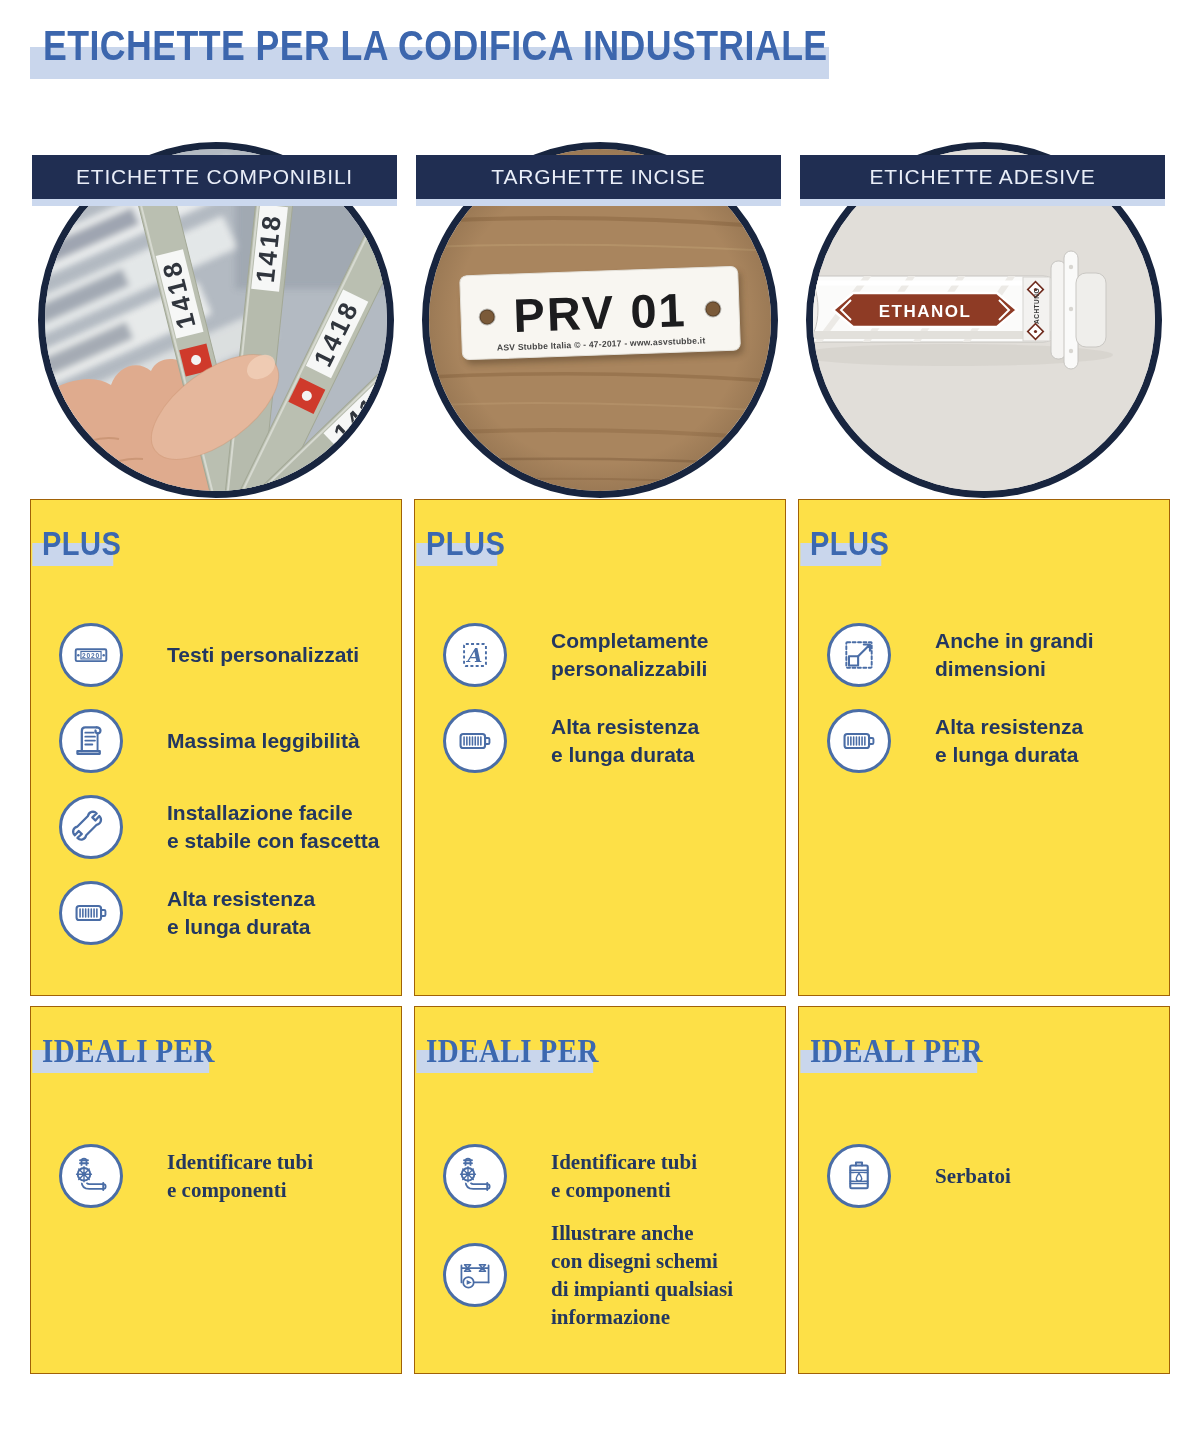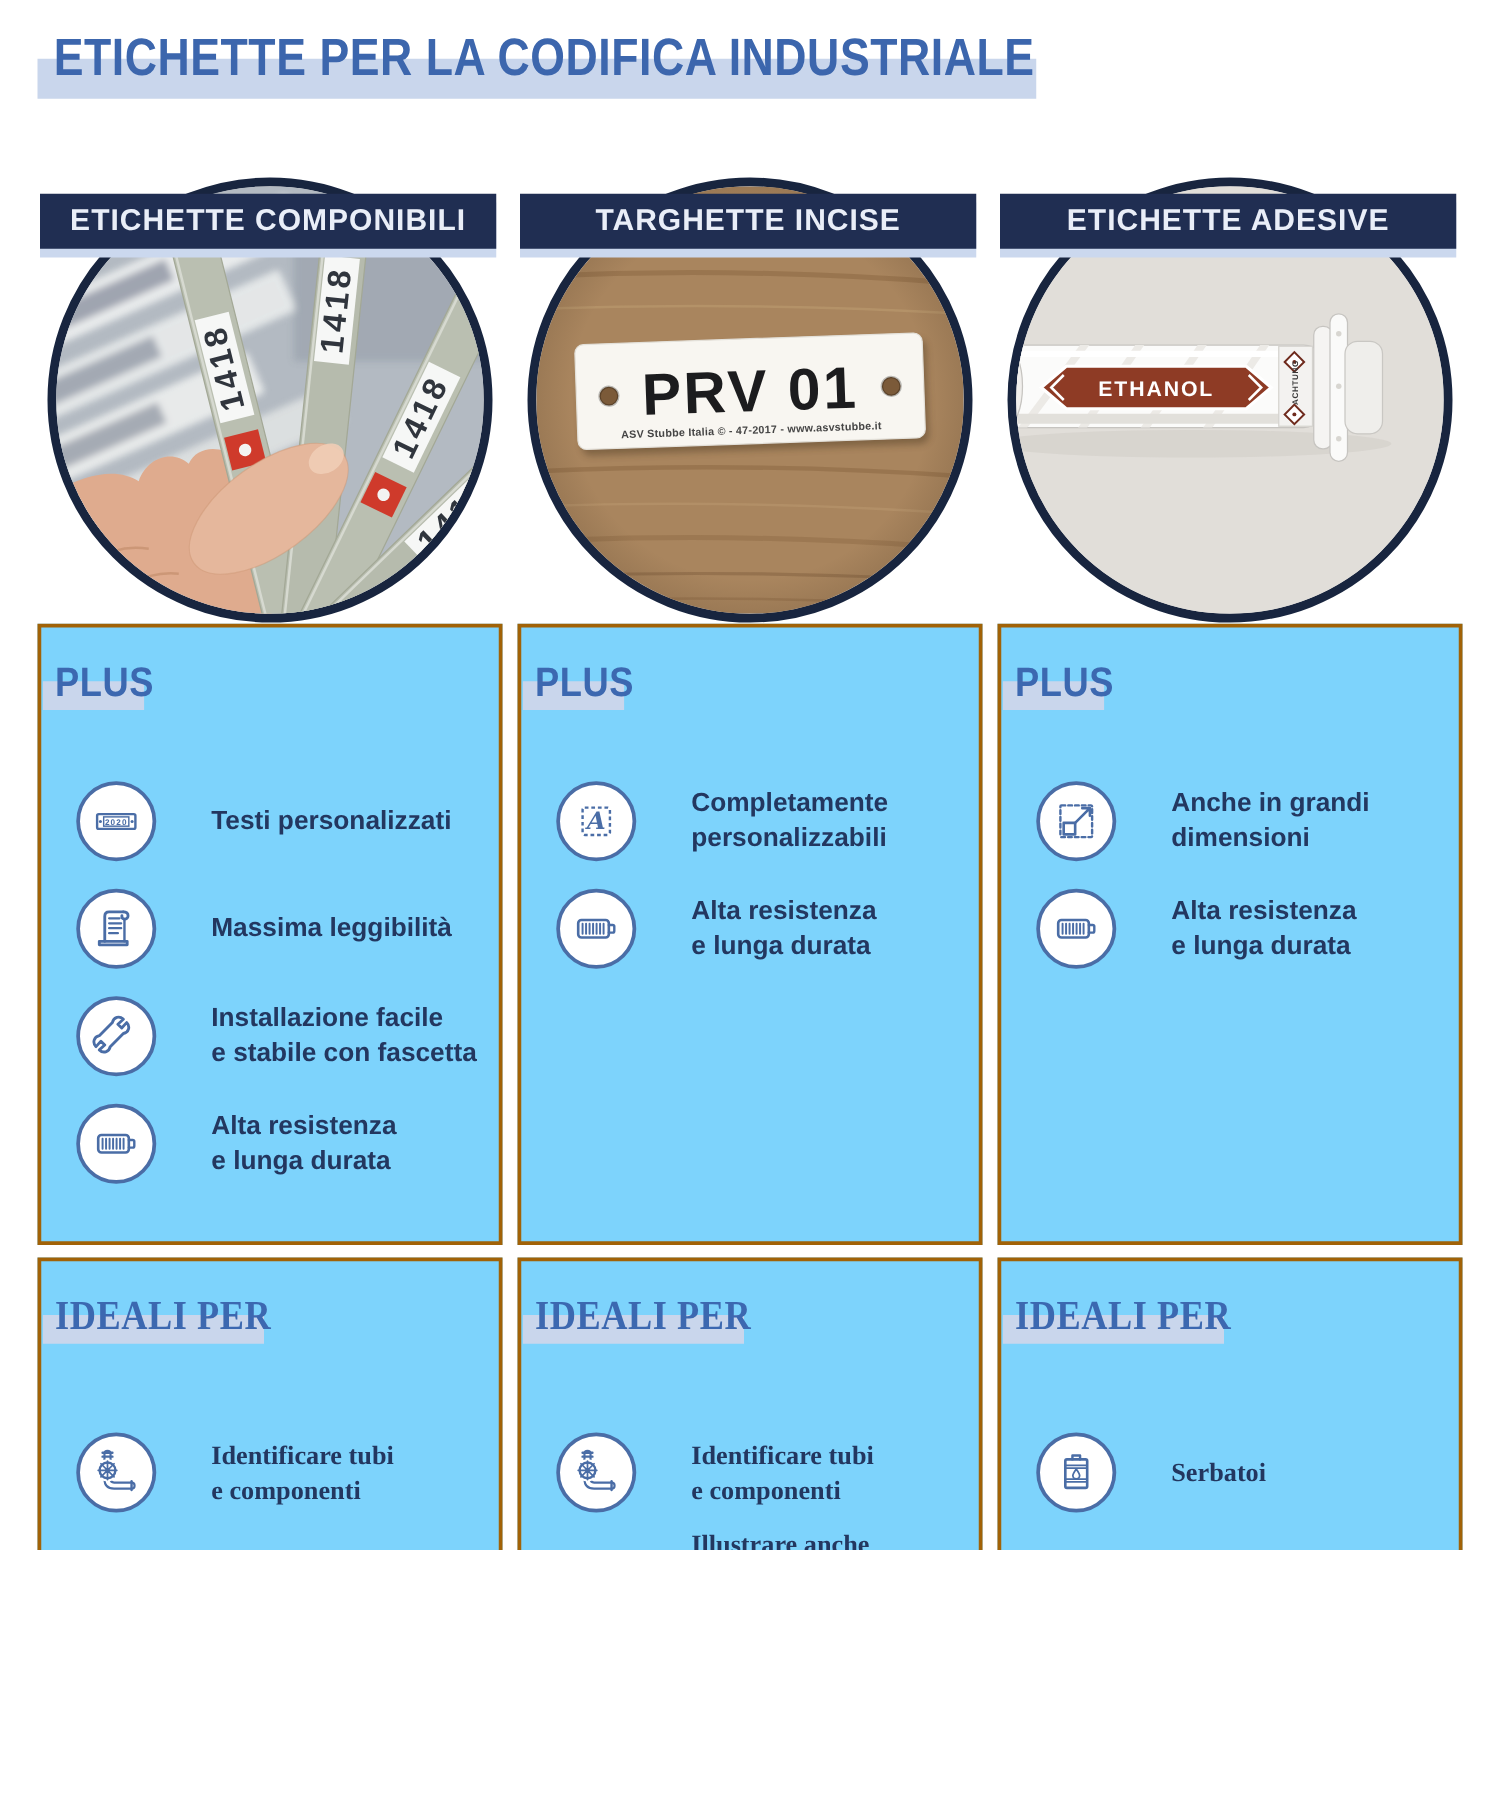--- a/index.html
+++ b/index.html
@@ -1,39 +1,39 @@
 <!DOCTYPE html>
 <html><head>
 <meta charset="utf-8">
 <style>
   html,body { margin:0; padding:0; background:#ffffff; }
-  .page { position:relative; width:1200px; height:1240px; background:#ffffff; overflow:hidden;
+  .page { position:relative; width:1200px; height:1440px; background:#ffffff; overflow:hidden;
           font-family:"Liberation Sans", sans-serif; }
 
   
   .title-bar  { position:absolute; left:30px; top:47px; width:799px; height:32px; background:#c9d6ec; }
   .title-text { position:absolute; left:43px; top:22px; font-size:42px; font-weight:bold;
                 color:#3c66ad; white-space:nowrap; letter-spacing:.5px;
                 transform:scaleX(.85); transform-origin:left top; }
 
   
   .col { position:absolute; top:0; width:372px; height:1440px; }
   .col-1 { left:30px; } .col-2 { left:414px; } .col-3 { left:798px; }
 
   .hero-circle { position:absolute; top:142px; left:8px; width:342px; height:342px;
                  border:7px solid #18253f; border-radius:50%; overflow:hidden; z-index:1; background:#ddd; }
   .hero-circle svg { display:block; width:342px; height:342px; }
 
   .banner-shadow { position:absolute; top:162px; left:2px; right:5px; height:44px; background:#cbd8ee; z-index:2; }
   .banner { position:absolute; top:155px; left:2px; right:5px; height:44px; background:#202e52; z-index:3;
             display:flex; align-items:center; justify-content:center; }
-  .banner span { color:#e9eef8; font-size:24px; font-weight:bold; letter-spacing:.8px; white-space:nowrap; }
+  .banner span { color:#e9eef8; font-size:21px; font-weight:normal; letter-spacing:.8px; white-space:nowrap; }
 
   
-  .card { position:absolute; left:0; width:372px; background:#7dd3fc; border:3px solid #a16207; box-sizing:border-box; }
+  .card { position:absolute; left:0; width:372px; background:#fde047; border:1px solid #a16207; box-sizing:border-box; }
   .card.plus   { top:499px;  height:497px; }
   .card.ideali { top:1006px; height:368px;font-family:Liberation Serif, serif; }
 
   .card h2 { position:absolute; top:26px; left:11px; margin:0; font-size:33px; line-height:36px;
              font-weight:bold; color:#3c68b0; letter-spacing:.5px; white-space:nowrap;
              transform:scaleX(.88); transform-origin:left top; z-index:0; }
   .card h2::before { content:""; position:absolute; left:-11px; top:17px; width:102%; height:23px;
                      background:#c9d6ec; z-index:-1; }
 
   .rows { position:absolute; left:0; right:0; top:112px; }

